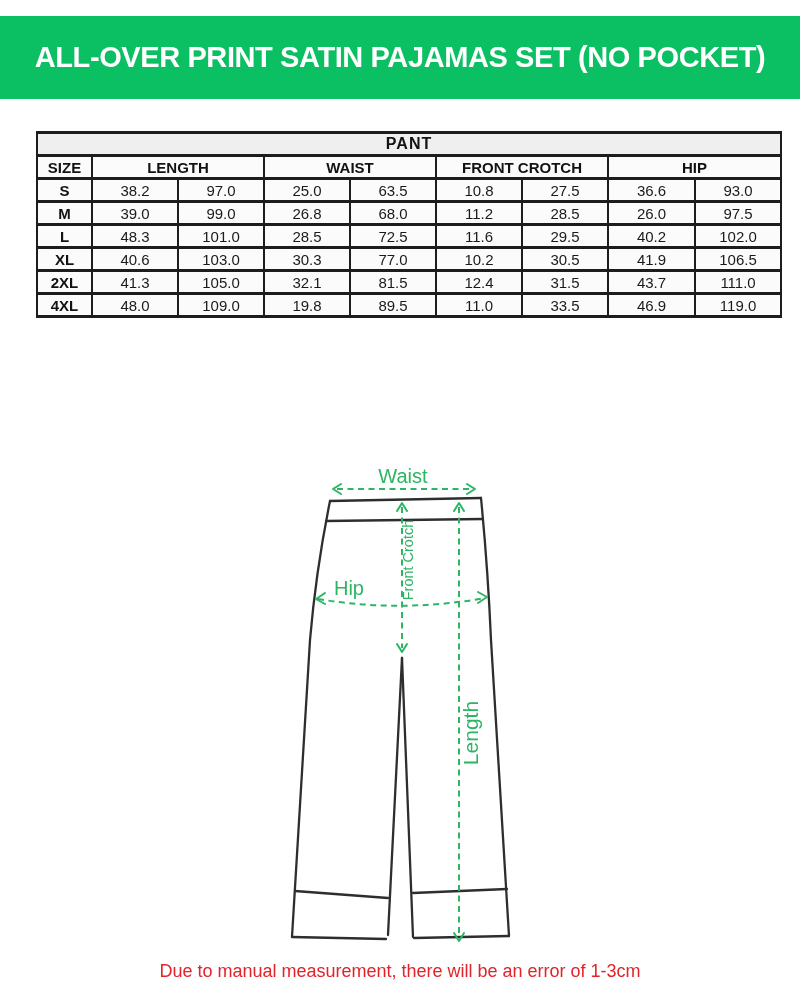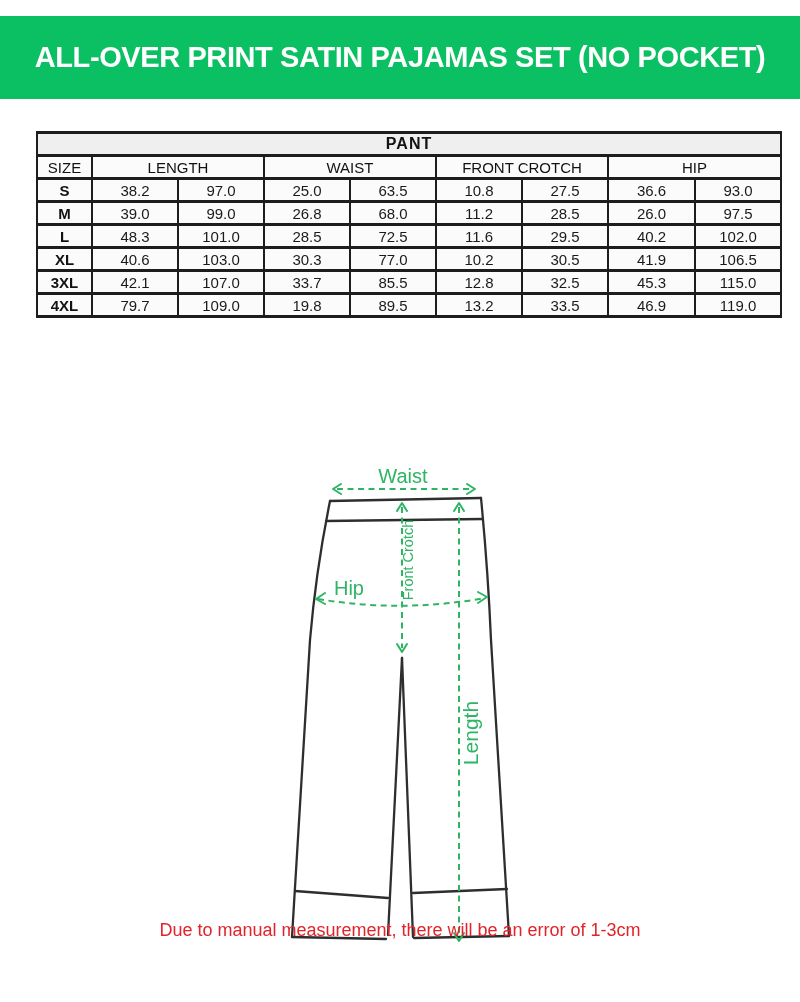--- a/index.html
+++ b/index.html
@@ -29,34 +29,34 @@
   }
   .size-table th, .size-table td {
     border:2px solid #1d1d1d; border-top-width:3px; border-bottom-width:3px;
     text-align:center; vertical-align:middle;
     height:23px; padding:0 2px; background:#fbfbfb;
     font-size:15px; line-height:1;
   }
   .size-table .title-row th {
     background:#efefef; font-size:16px; font-weight:bold; letter-spacing:1px;
   }
-  .size-table .group-row th, .size-table .unit-row th { font-weight:normal; }
+  .size-table .group-row th, .size-table .unit-row th { font-weight:bold; }
   .size-table tbody th { font-weight:bold; }
   .size-table tbody td { font-weight:normal; color:#1a1a1a; }
 
   
   .diagram-svg { position:absolute; left:270px; top:455px; }
   .pant-line { fill:none; stroke:#2e2e2e; stroke-width:2.3; stroke-linejoin:round; stroke-linecap:round; }
   .measure-line { fill:none; stroke:#2db564; stroke-width:2; stroke-dasharray:6 4.5; }
   .measure-head { fill:none; stroke:#2db564; stroke-width:2; stroke-linecap:round; stroke-linejoin:round; }
   .measure-label { fill:#2db564; font-family:"Liberation Sans", sans-serif; }
 
   
   .note {
-    position:absolute; top:920px; left:0; width:800px;
+    position:absolute; top:961px; left:0; width:800px;
     text-align:center; color:#e2232a; font-size:18px; font-weight:500;
   }
 </style>
 </head>
 <body>
 
 <div class="page">
 
   <div class="banner">
     <span class="banner-title">ALL-OVER PRINT SATIN PAJAMAS SET (NO POCKET)</span>
@@ -125,37 +125,37 @@
           <td>40.6</td>
           <td>103.0</td>
           <td>30.3</td>
           <td>77.0</td>
           <td>10.2</td>
           <td>30.5</td>
           <td>41.9</td>
           <td>106.5</td>
         </tr>
         <tr>
-          <th>3XL</th>
-          <td>42.1</td>
-          <td>107.0</td>
-          <td>33.7</td>
-          <td>85.5</td>
-          <td>12.8</td>
-          <td>32.5</td>
-          <td>45.3</td>
-          <td>115.0</td>
+          <th>2XL</th>
+          <td>41.3</td>
+          <td>105.0</td>
+          <td>32.1</td>
+          <td>81.5</td>
+          <td>12.4</td>
+          <td>31.5</td>
+          <td>43.7</td>
+          <td>111.0</td>
         </tr>
         <tr>
           <th>4XL</th>
-          <td>79.7</td>
+          <td>48.0</td>
           <td>109.0</td>
           <td>19.8</td>
           <td>89.5</td>
-          <td>13.2</td>
+          <td>11.0</td>
           <td>33.5</td>
           <td>46.9</td>
           <td>119.0</td>
         </tr>
       </tbody>
   </table>
 
   <svg class="diagram-svg" width="260" height="500" viewBox="270 455 260 500" xmlns="http://www.w3.org/2000/svg">
 
     <g>

